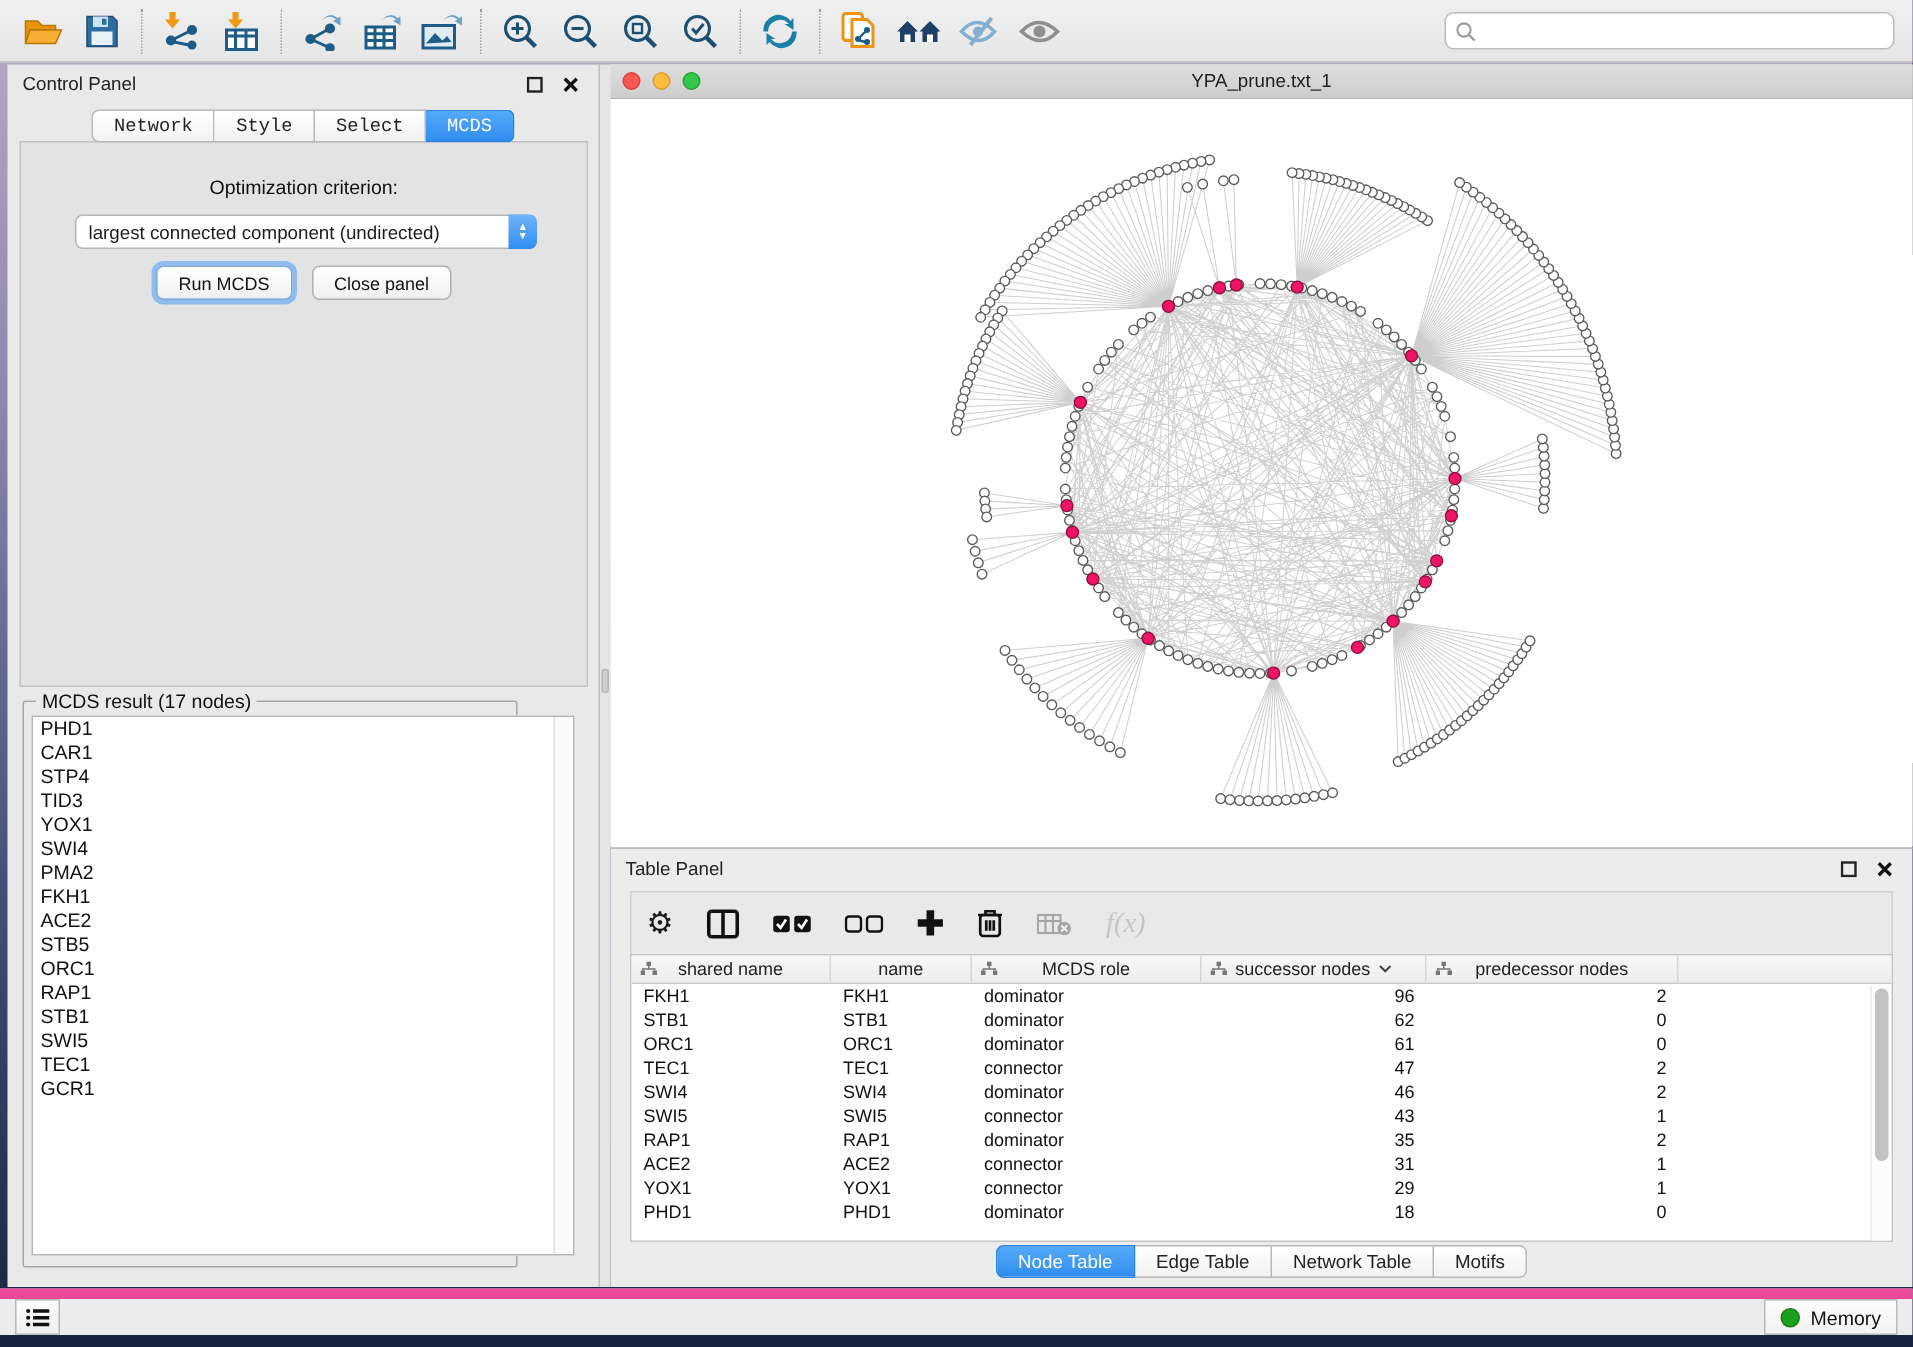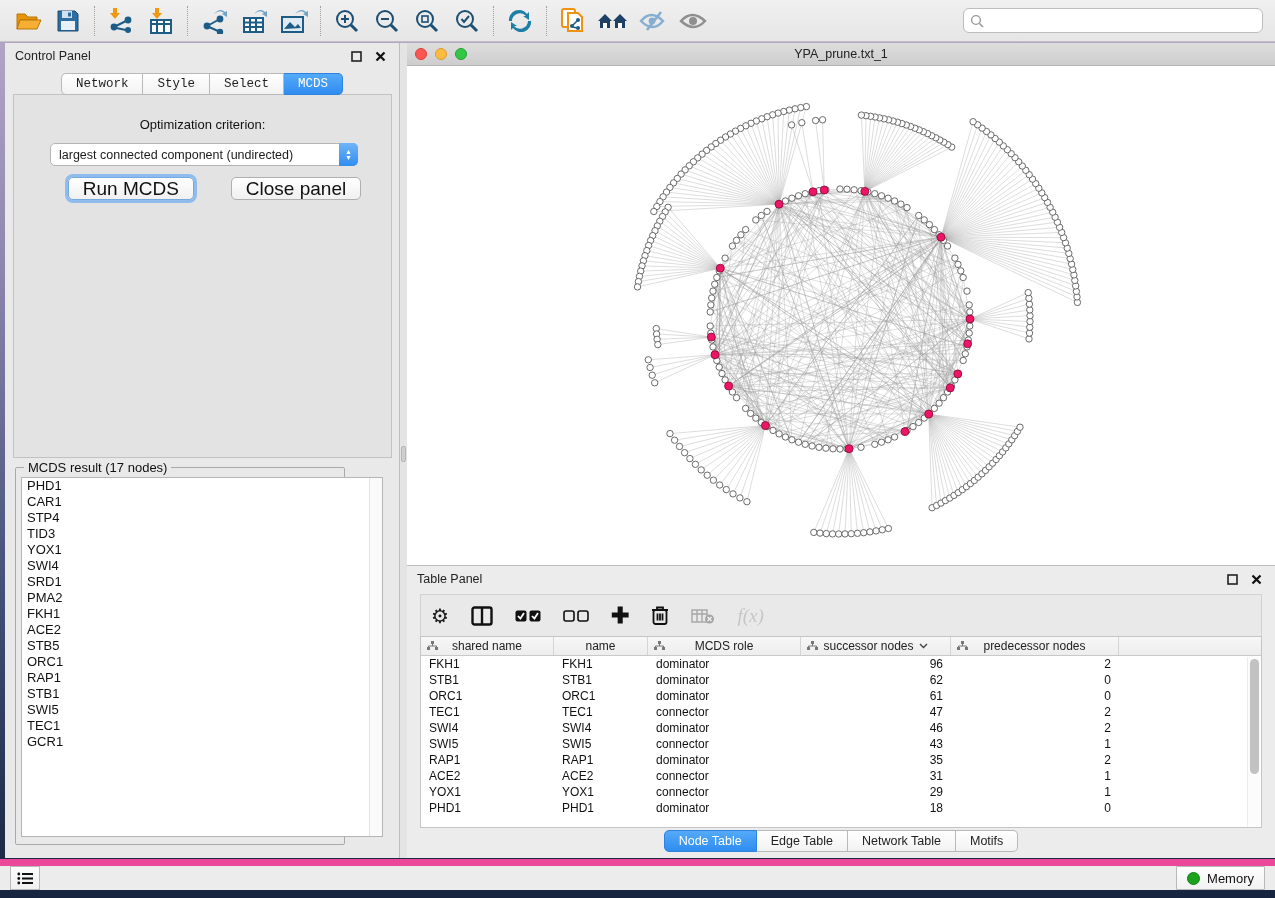--- a/index.html
+++ b/index.html
@@ -41,22 +41,22 @@
   .opt-label { text-align:center; margin-top:22px; font-size:13px; color:#111; }
   .dropdown { position:absolute; left:36px; top:48px; width:308px; height:23px; background:#fff;
     border:1px solid #b5b5b5; border-radius:5px; display:flex; align-items:center; }
   .dropdown .dd-text { flex:1; padding:0 8px; font-size:12.5px; white-space:nowrap; overflow:hidden; }
   .dd-stepper { width:19px; height:23px; margin:-1px; border-radius:0 5px 5px 0;
     background:linear-gradient(#6fb4f9,#2f8df0); display:flex; flex-direction:column;
     align-items:center; justify-content:center; color:#fff; }
   .dd-stepper span { font-size:7px; line-height:6px; }
   .btn-row { position:absolute; top:82px; left:0; width:100%; display:flex; justify-content:center; gap:13px; }
   .push-btn { height:23px; padding:0 14px; background:linear-gradient(#ffffff,#f0f0f0);
-    border:1px solid #b0b0b0; border-radius:5px; font-size:19px;
-    font-family:"Liberation Sans", sans-serif; color:#111;margin-left:24px; }
+    border:1px solid #b0b0b0; border-radius:5px; font-size:12px;
+    font-family:"Liberation Sans", sans-serif; color:#111; }
   .push-btn.focused { box-shadow:0 0 0 3px rgba(98,167,243,.65); border-color:#74a8e0; }
 
   .groupbox { position:absolute; left:10px; top:424px; width:330px; height:378px;
     border:1px solid #a9a9a9; border-radius:2px; }
   .groupbox .legend { position:absolute; top:-8px; left:8px; background:#e9e9e9;
     padding:0 4px; font-size:13px; color:#111; }
   .mcds-list { position:absolute; left:5px; top:9px; width:362px; height:360px; background:#fff;
     border:1px solid #b5b5b5; overflow:hidden; }
   .mcds-list .scrolltrack { position:absolute; right:0; top:0; width:13px; height:100%;
     background:#fafafa; border-left:1px solid #e3e3e3; }
@@ -295,21 +295,20 @@
   <div class="groupbox">
     <span class="legend">MCDS result (17 nodes)</span>
     <div class="mcds-list" id="mcds-list">
       <div class="scrolltrack"></div>
     <div class="list-item">PHD1</div>
         <div class="list-item">CAR1</div>
         <div class="list-item">STP4</div>
         <div class="list-item">TID3</div>
         <div class="list-item">YOX1</div>
         <div class="list-item">SWI4</div>
-        <div class="list-item">SRD1</div>
         <div class="list-item">PMA2</div>
         <div class="list-item">FKH1</div>
         <div class="list-item">ACE2</div>
         <div class="list-item">STB5</div>
         <div class="list-item">ORC1</div>
         <div class="list-item">RAP1</div>
         <div class="list-item">STB1</div>
         <div class="list-item">SWI5</div>
         <div class="list-item">TEC1</div>
         <div class="list-item">GCR1</div>

